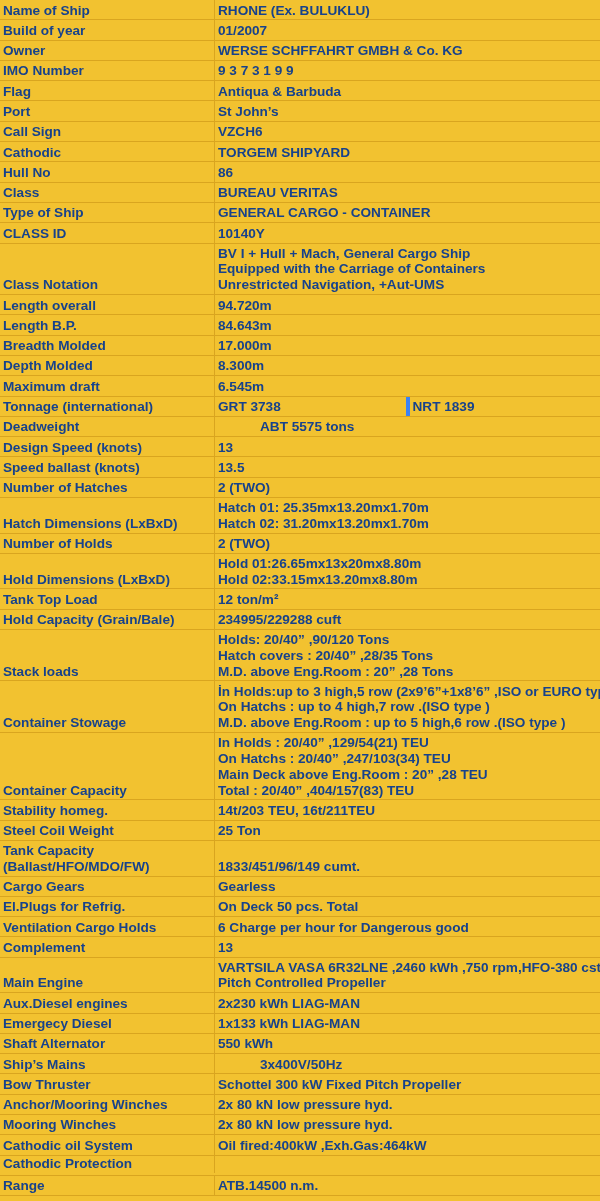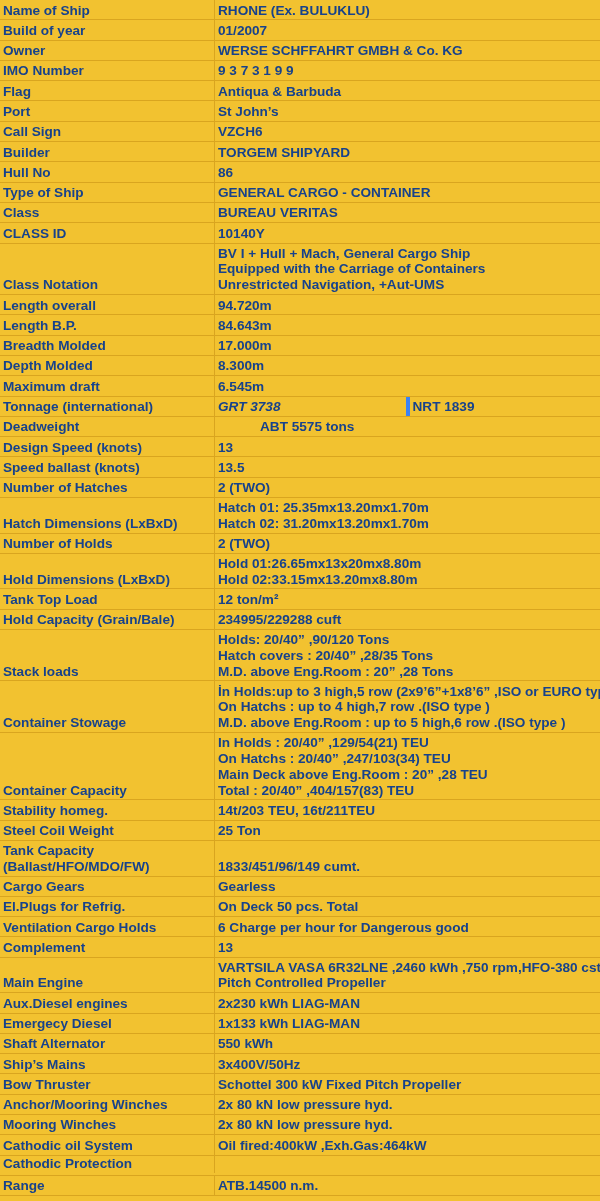--- a/index.html
+++ b/index.html
@@ -23,21 +23,21 @@
     box-sizing: border-box;
     display: flex;
     flex-direction: column;
     justify-content: flex-end;
     white-space: nowrap;
     overflow: hidden;
   }
   .label { width: 215px; border-right: 1px solid #d9a51f; }
   .value { flex: 1; padding-left: 3px; }
   .value .line { display: block; }
-  .sub { width: 98px; border-right: 4px solid #3b82f6; font-style: italic; }
+  .sub { width: 98px; border-right: 4px solid #3b82f6; }
 </style>
 </head>
 <body>
 
 <div class="sheet" id="sheet">
     <div class="row" style="height: 20.3px;">
       <div class="cell label">Name of Ship</div>
       <div class="cell value">
         <span class="line">RHONE (Ex. BULUKLU)</span>
       </div>
@@ -72,41 +72,41 @@
         <span class="line">St John’s</span>
       </div>
     </div>
     <div class="row" style="height: 20.3px;">
       <div class="cell label">Call Sign</div>
       <div class="cell value">
         <span class="line">VZCH6</span>
       </div>
     </div>
     <div class="row" style="height: 20.3px;">
-      <div class="cell label">Builder</div>
+      <div class="cell label">Cathodic</div>
       <div class="cell value">
         <span class="line">TORGEM SHIPYARD</span>
       </div>
     </div>
     <div class="row" style="height: 20.3px;">
       <div class="cell label">Hull No</div>
       <div class="cell value">
         <span class="line">86</span>
       </div>
     </div>
     <div class="row" style="height: 20.3px;">
+      <div class="cell label">Class</div>
+      <div class="cell value">
+        <span class="line">BUREAU VERITAS</span>
+      </div>
+    </div>
+    <div class="row" style="height: 20.3px;">
       <div class="cell label">Type of Ship</div>
       <div class="cell value">
         <span class="line">GENERAL CARGO - CONTAINER</span>
-      </div>
-    </div>
-    <div class="row" style="height: 20.3px;">
-      <div class="cell label">Class</div>
-      <div class="cell value">
-        <span class="line">BUREAU VERITAS</span>
       </div>
     </div>
     <div class="row" style="height: 20.3px;">
       <div class="cell label">CLASS ID</div>
       <div class="cell value">
         <span class="line">10140Y</span>
       </div>
     </div>
     <div class="row" style="height: 51.5px;">
       <div class="cell label">Class Notation</div>
@@ -295,21 +295,21 @@
       <div class="cell value">
         <span class="line">1x133 kWh LIAG-MAN</span>
       </div>
     </div>
     <div class="row" style="height: 20.3px;">
       <div class="cell label">Shaft Alternator</div>
       <div class="cell value">
         <span class="line">550 kWh</span>
       </div>
     </div>
-    <div class="row" style="height: 20.3px;">
+    <div class="row" style="height: 20.3px; gap: 42px;">
       <div class="cell label">Ship’s Mains</div>
       <div class="cell value">
         <span class="line">3x400V/50Hz</span>
       </div>
     </div>
     <div class="row" style="height: 20.3px;">
       <div class="cell label">Bow Thruster</div>
       <div class="cell value">
         <span class="line">Schottel 300 kW Fixed Pitch Propeller</span>
       </div>

